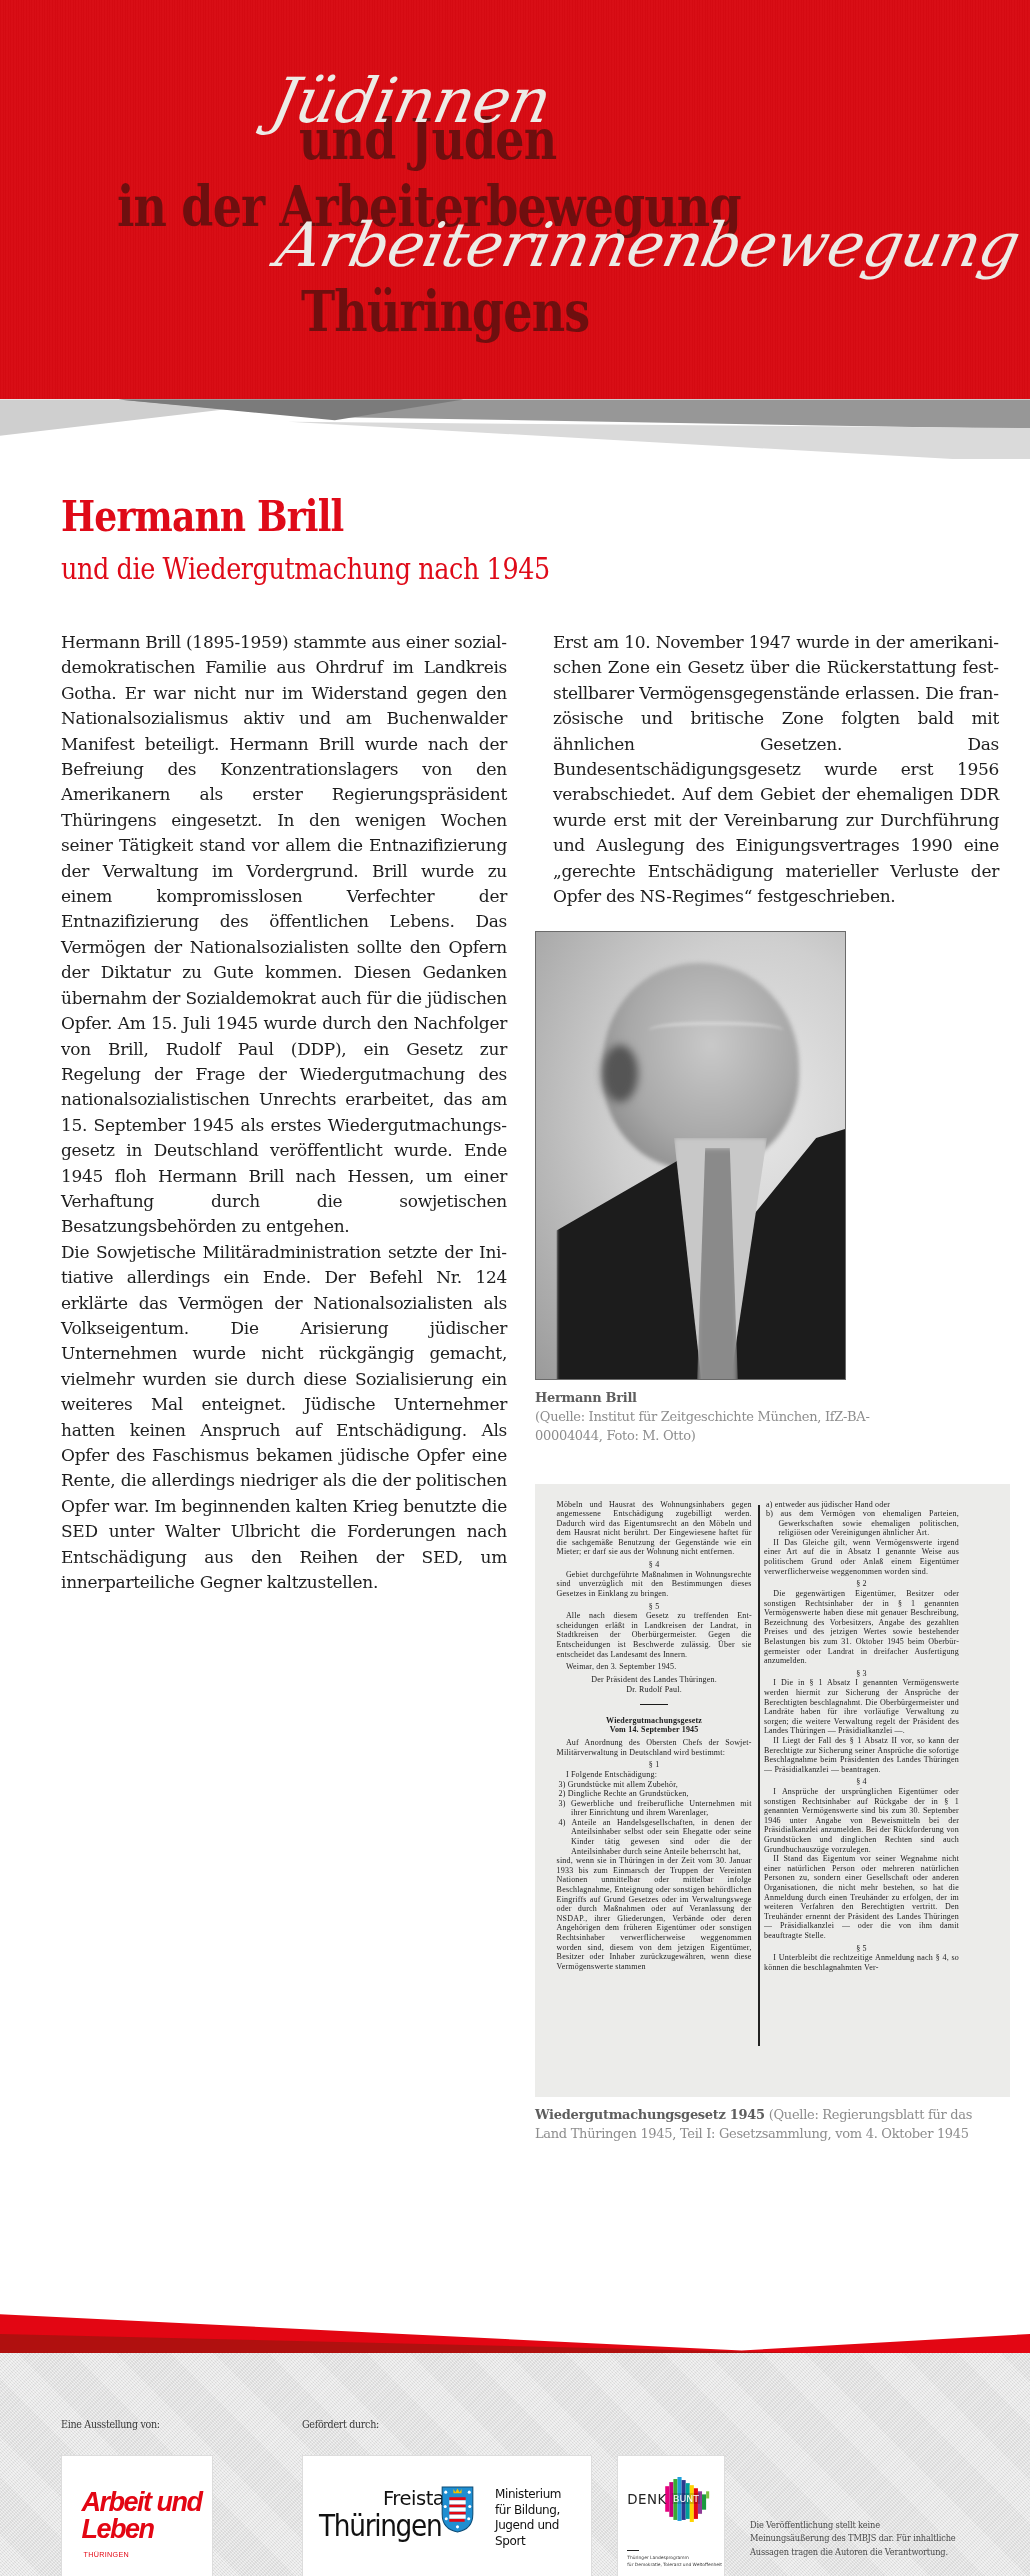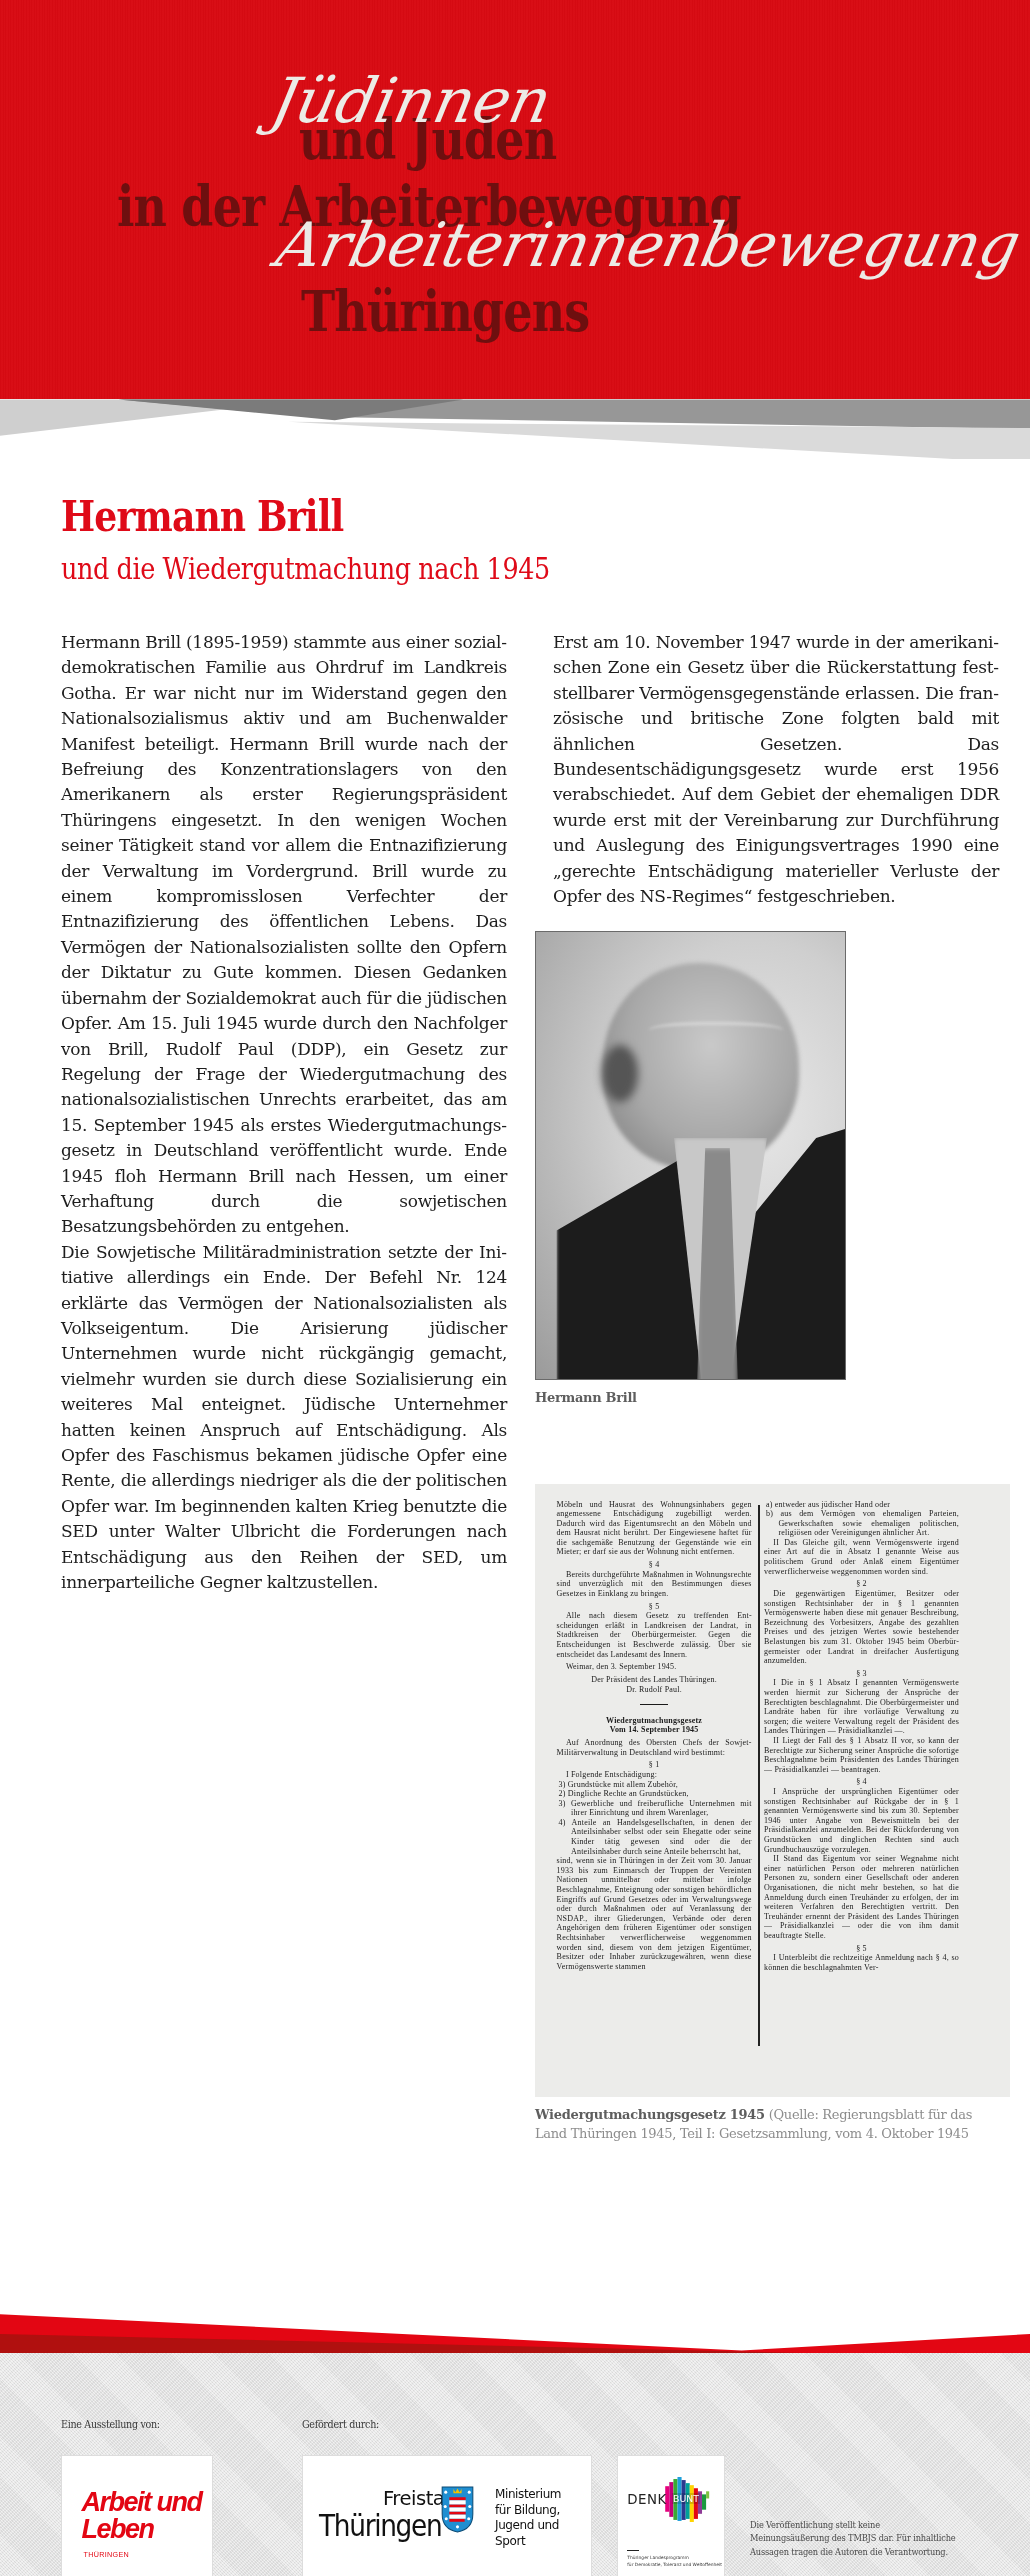--- a/index.html
+++ b/index.html
@@ -126,27 +126,28 @@
 <div class="portrait" title="Schwarz-Weiß-Porträt von Hermann Brill">
   <div class="head"></div>
   <div class="ear"></div>
   <div class="glasses"></div>
   <div class="suit"></div>
   <div class="shirt"></div>
   <div class="tie"></div>
 </div>
 <div class="caption cap-portrait">
   <b>Hermann Brill</b><br>
+  <span>(Quelle: Institut für Zeitgeschichte München, IfZ-BA-00004044, Foto: M. Otto)</span>
 </div>
 
 <div class="newspaper">
   <div class="np-col np-left">
     <p>Möbeln und Hausrat des Wohnungsinhabers gegen angemessene Entschädigung zugebilligt werden. Dadurch wird das Eigentumsrecht an den Möbeln und dem Hausrat nicht be­rührt. Der Eingewiesene haftet für die sach­gemäße Benutzung der Gegenstände wie ein Mieter; er darf sie aus der Wohnung nicht entfernen.</p>
     <p class="center gap">§ 4</p>
-    <p class="ind">Bereits durchgeführte Maßnahmen in Woh­nungsrechte sind unverzüglich mit den Be­stimmungen dieses Gesetzes in Einklang zu bringen.</p>
+    <p class="ind">Gebiet durchgeführte Maßnahmen in Woh­nungsrechte sind unverzüglich mit den Be­stimmungen dieses Gesetzes in Einklang zu bringen.</p>
     <p class="center gap">§ 5</p>
     <p class="ind">Alle nach diesem Gesetz zu treffenden Ent­scheidungen erläßt in Landkreisen der Land­rat, in Stadtkreisen der Oberbürgermeister. Gegen die Entscheidungen ist Beschwerde zu­lässig. Über sie entscheidet das Landesamt des Innern.</p>
     <p class="ind gap">Weimar, den 3. September 1945.</p>
     <p class="center gap">Der Präsident des Landes Thüringen.</p>
     <p class="center">Dr. Rudolf Paul.</p>
     <div class="rule"></div>
     <p class="center bold">Wiedergutmachungsgesetz</p>
     <p class="center bold">Vom 14. September 1945</p>
     <p class="ind gap">Auf Anordnung des Obersten Chefs der Sow­jet-Militärverwaltung in Deutschland wird bestimmt:</p>
     <p class="center gap">§ 1</p>

